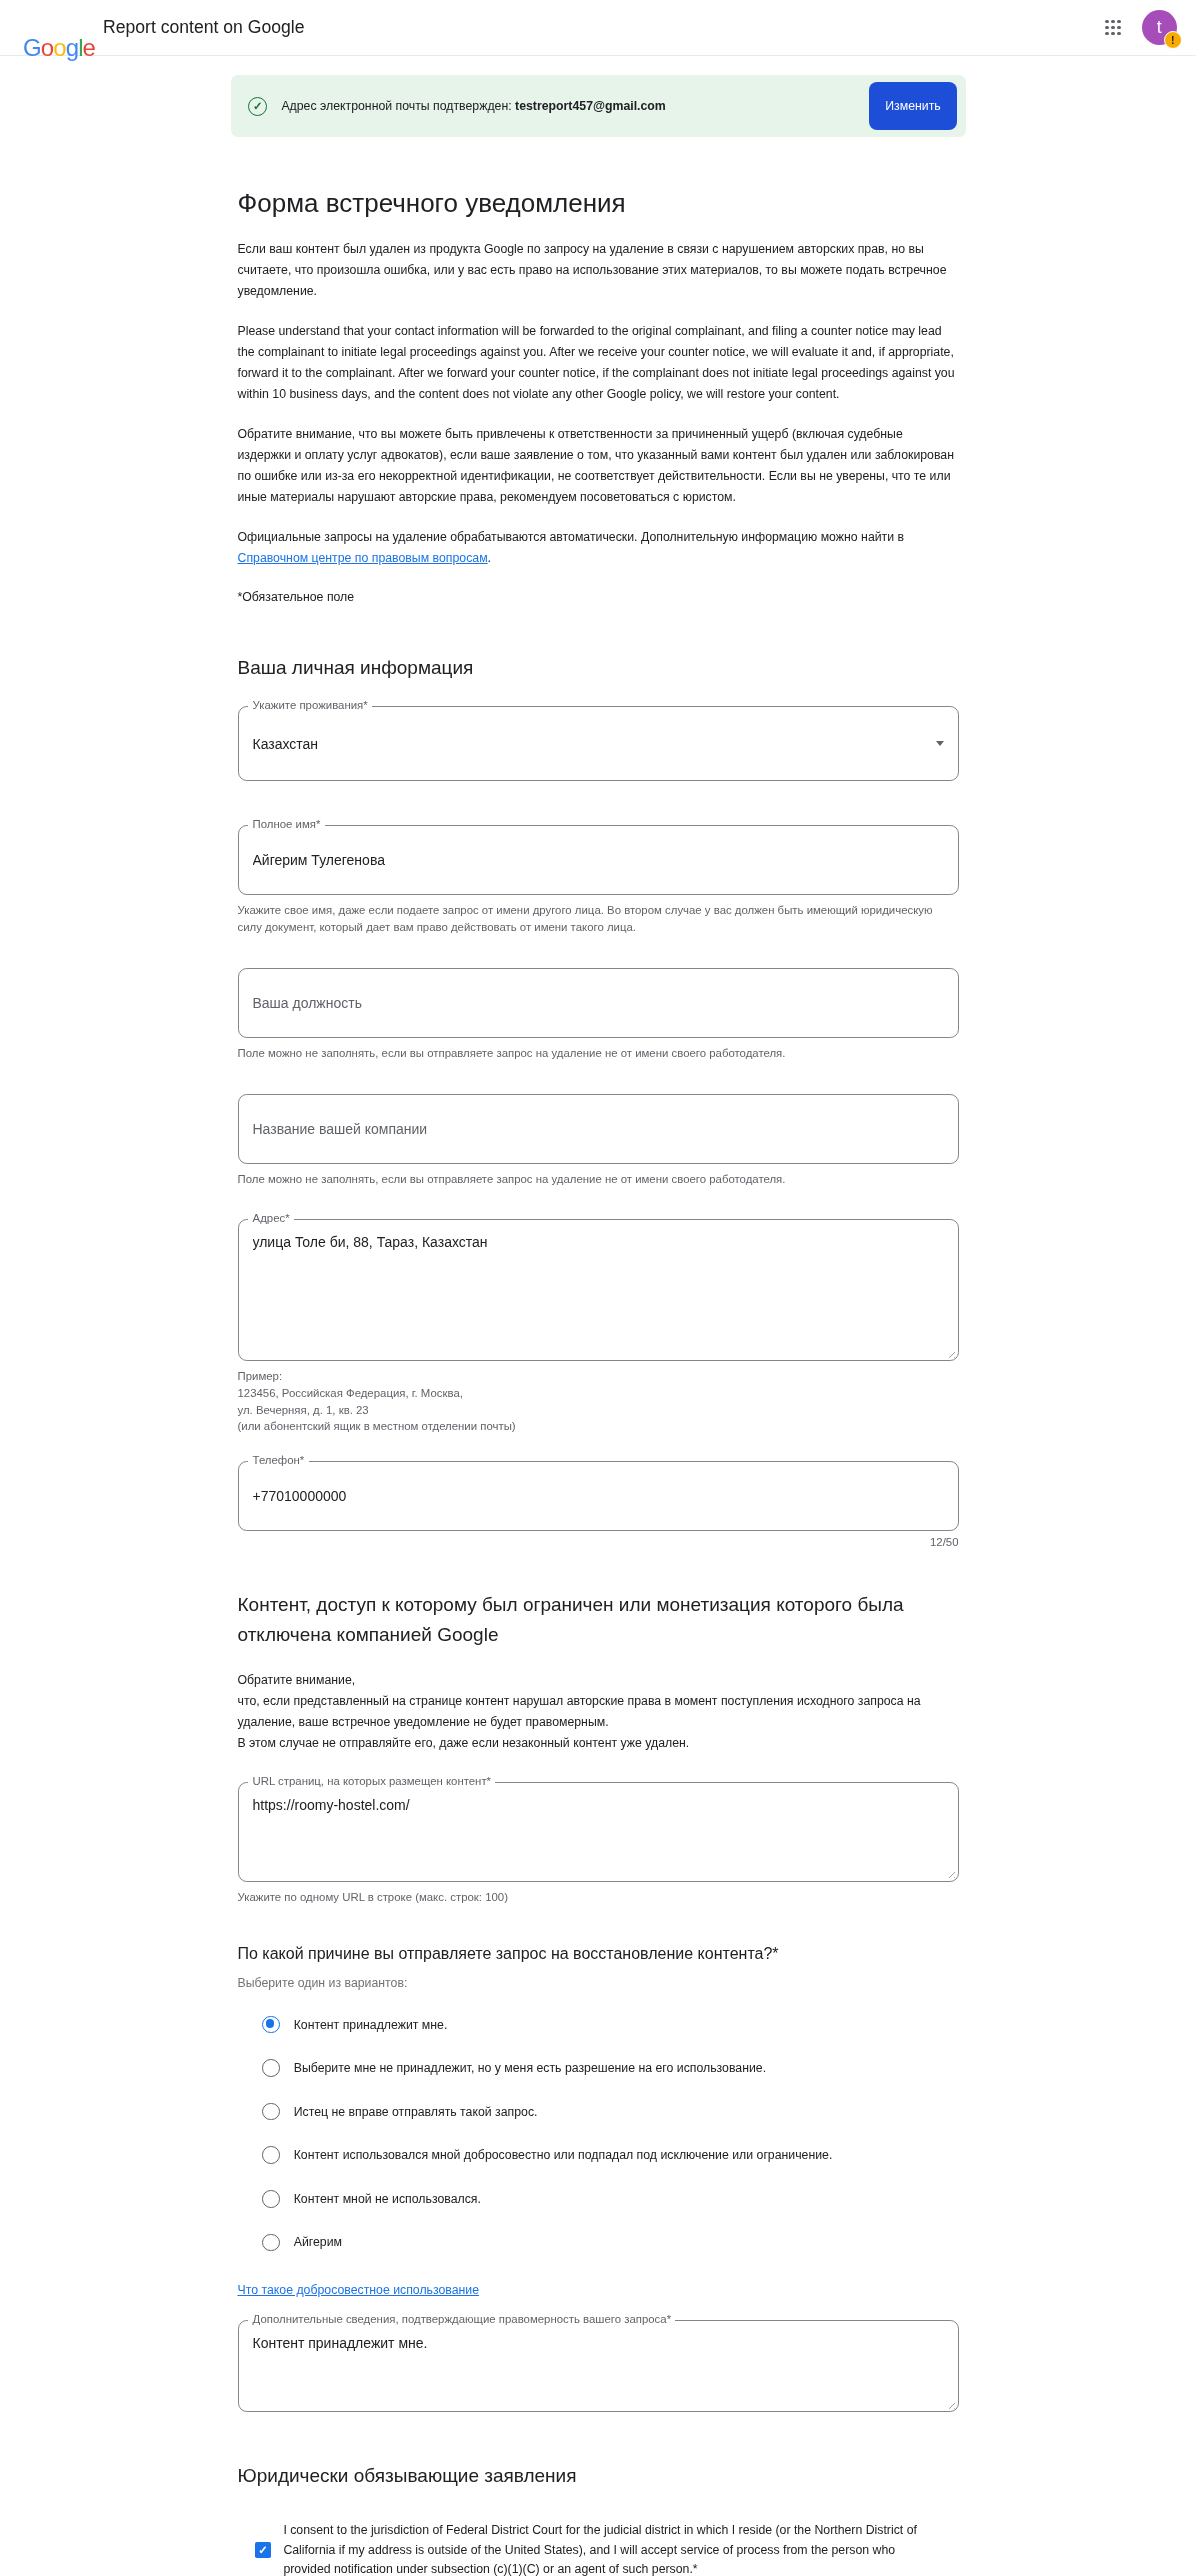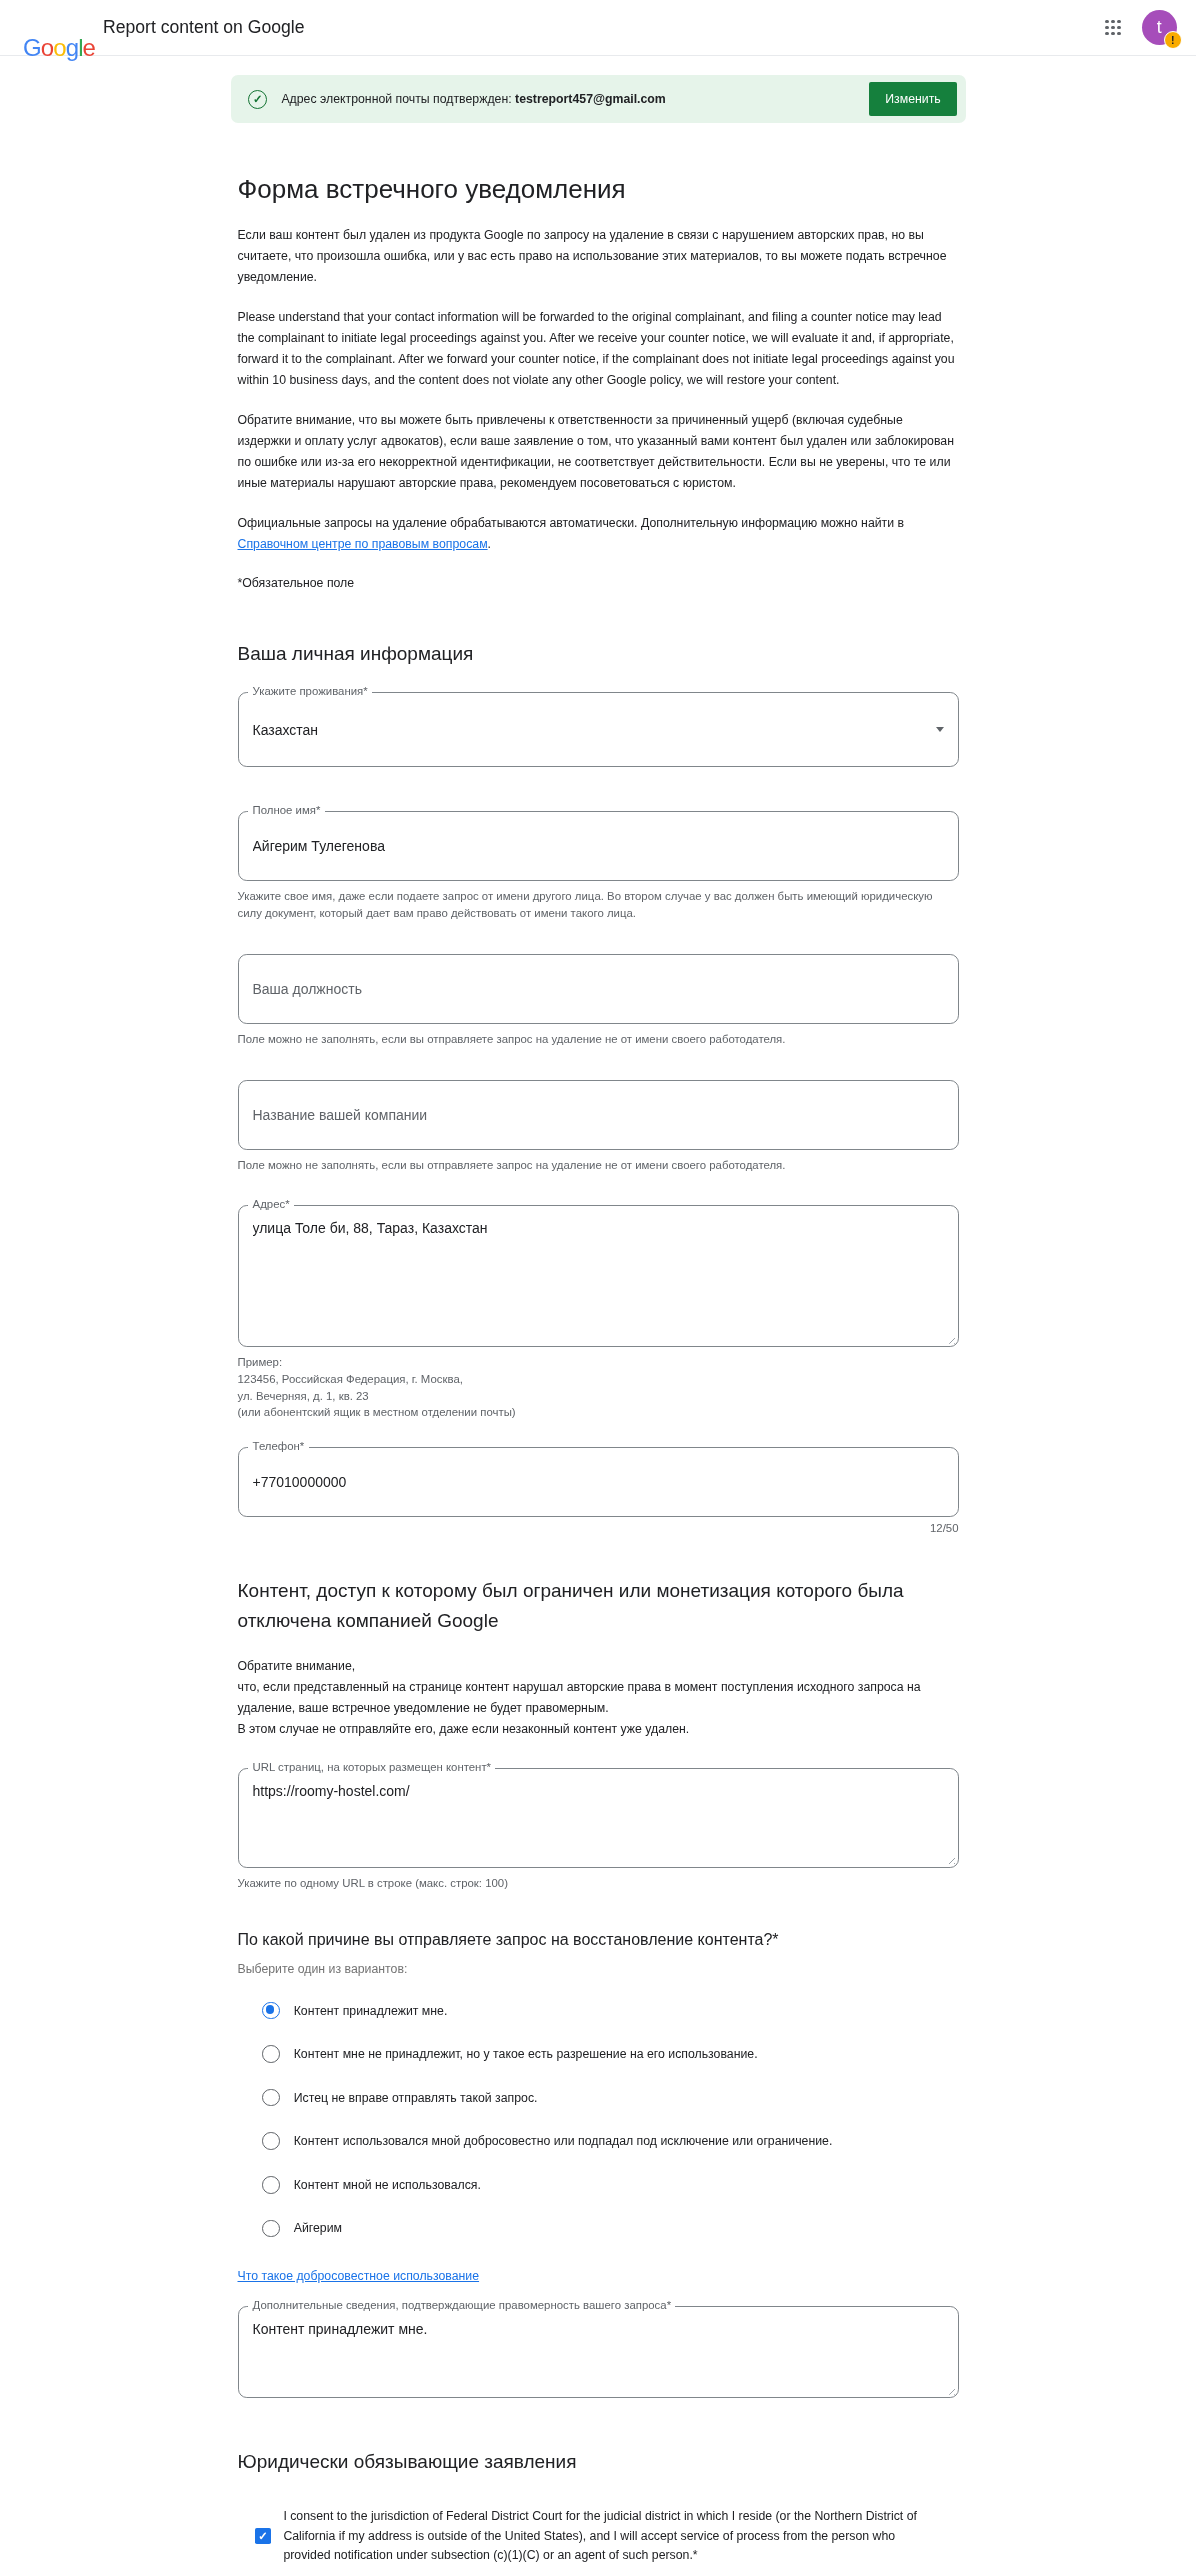--- a/index.html
+++ b/index.html
@@ -13,21 +13,21 @@
   .header-right { margin-left:auto; display:flex; align-items:center; }
   .apps-icon { display:grid; grid-template-columns:repeat(3,3.5px); grid-template-rows:repeat(3,3.5px); gap:2.6px; margin-right:21px; cursor:pointer; }
   .apps-icon i { width:3.5px; height:3.5px; border-radius:50%; background:#5f6368; }
   .avatar { position:relative; width:35px; height:35px; border-radius:50%; background:#a64dba; color:#fff; font-size:17.6px; display:flex; align-items:center; justify-content:center; cursor:pointer; margin-right:5.3px; }
   .avatar-badge { position:absolute; right:-5.3px; bottom:-4.4px; width:18.5px; height:18.5px; border-radius:50%; background:#f9ab00; border:1.8px solid #fff; color:#202124; font-size:10.6px; font-weight:bold; display:flex; align-items:center; justify-content:center; }
 
   
   .banner { width:735px; margin:19.3px auto 0; background:#e6f4ea; border-radius:7px; display:flex; align-items:center; padding:7px 8.8px 7px 17.6px; }
   .check-icon { width:19.3px; height:19.3px; border-radius:50%; border:1.8px solid #137333; color:#137333; font-size:11.4px; font-weight:bold; display:flex; align-items:center; justify-content:center; margin-right:14px; flex:none; }
   .banner-text { font-size:12.3px; color:#202124; }
-  .banner-btn { margin-left:auto; background:#15803d; color:#fff; border:none; border-radius:2px; font-size:12.3px; font-weight:500; padding:10px 16px; cursor:pointer; font-family:inherit; }
+  .banner-btn { margin-left:auto; background:#1d4ed8; color:#fff; border:none; border-radius:8px; font-size:12.3px; font-weight:500; padding:17px 16px; cursor:pointer; font-family:inherit; }
 
   
   .content { width:721px; margin:0 auto; }
   h1 { font-size:26px; font-weight:400; margin-top:51px; }
   .body-p { font-size:12.3px; line-height:21px; margin-top:19.3px; color:#202124; }
   a, .link { color:#1a73e8; text-decoration:underline; cursor:pointer; }
   .required-note { font-size:12.3px; margin-top:21px; }
   h2 { font-size:19px; font-weight:400; line-height:30px; margin-top:49px; }
 
   
@@ -164,21 +164,21 @@
 
   <div class="question">По какой причине вы отправляете запрос на восстановление контента?*</div>
   <div class="instruction">Выберите один из вариантов:</div>
 
   <div class="radio-row">
     <span class="radio sel"></span>
     <span class="radio-label">Контент принадлежит мне.</span>
   </div>
   <div class="radio-row">
     <span class="radio"></span>
-    <span class="radio-label">Контент мне не принадлежит, но у такое есть разрешение на его использование.</span>
+    <span class="radio-label">Выберите мне не принадлежит, но у меня есть разрешение на его использование.</span>
   </div>
   <div class="radio-row">
     <span class="radio"></span>
     <span class="radio-label">Истец не вправе отправлять такой запрос.</span>
   </div>
   <div class="radio-row">
     <span class="radio"></span>
     <span class="radio-label">Контент использовался мной добросовестно или подпадал под исключение или ограничение.</span>
   </div>
   <div class="radio-row">

